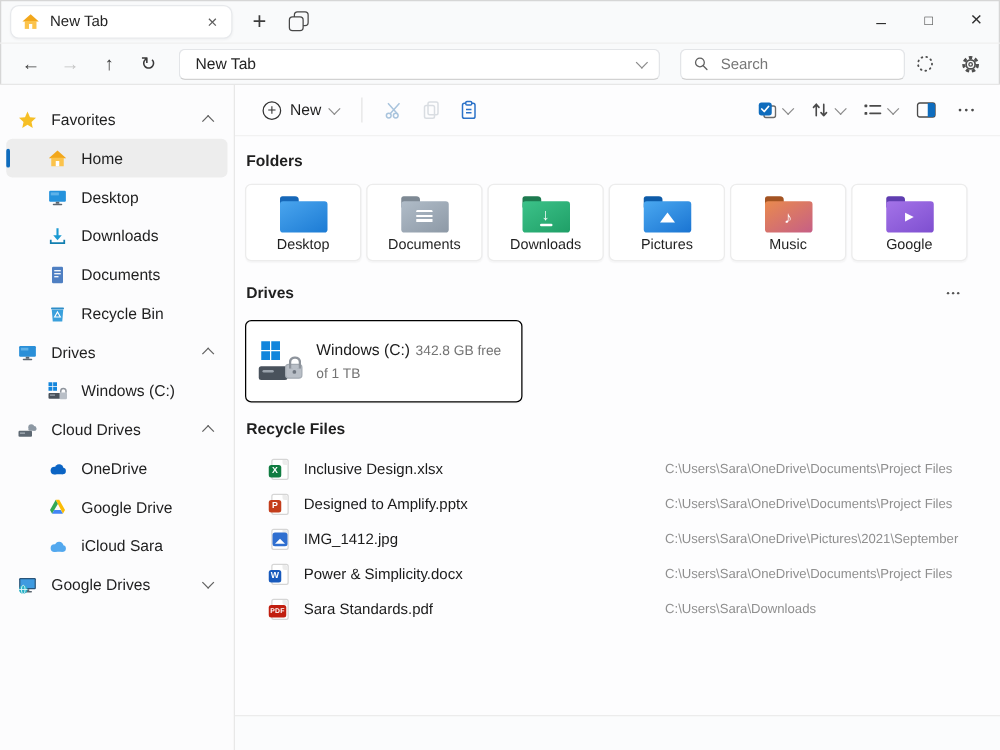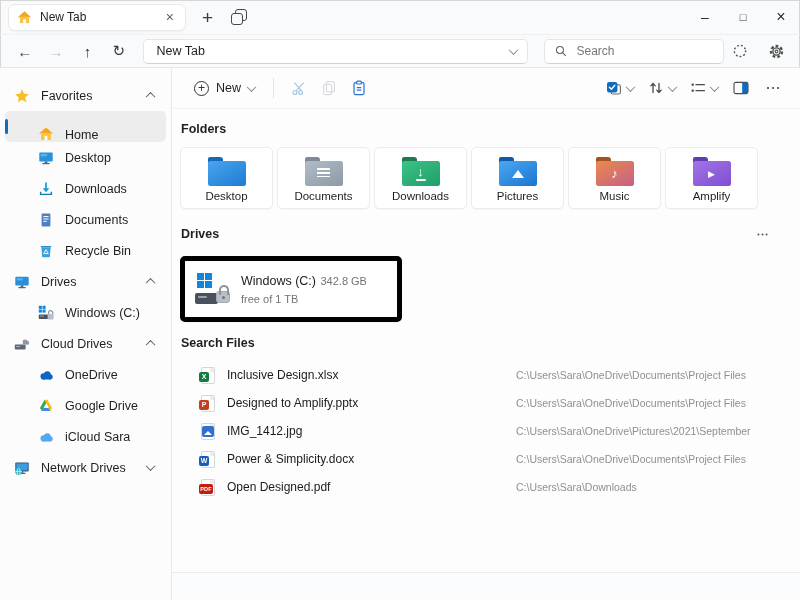--- a/index.html
+++ b/index.html
@@ -41,25 +41,25 @@
   .icon-sq{width:28px;height:26px;display:flex;align-items:center;justify-content:center;border-radius:4px;}
 
   
   .chev{display:inline-block;width:6px;height:6px;border-right:1.3px solid #5f5f5f;border-bottom:1.3px solid #5f5f5f;}
   .chev[data-dir="down"]{transform:rotate(45deg) translate(-1px,-1px);}
   .chev[data-dir="up"]{transform:rotate(-135deg) translate(-1px,-1px);}
   .chev.lite{border-color:#8a8a8a;}
 
   
   .bodyrow{flex:1;display:flex;min-height:0;}
-  .sidebar{width:172px;box-sizing:border-box;border-right:1px solid #e8e8e8;padding-top:12px;background:#fcfcfd;}
+  .sidebar{width:188px;box-sizing:border-box;border-right:1px solid #e8e8e8;padding-top:12px;background:#fcfcfd;}
   .side-row{height:31px;display:flex;align-items:center;margin:0 5px;border-radius:5px;position:relative;font-size:12.5px;cursor:default;}
   .side-row[data-type="section"]{padding-left:9px;}
   .side-row[data-type="item"]{padding-left:33px;}
-  .side-row[data-selected="true"]{background:#ededed;align-items:flex-end;}
+  .side-row[data-selected="true"]{background:#ededed;}
   .side-row[data-selected="true"]::before{content:"";position:absolute;left:0;top:8px;bottom:8px;width:3px;border-radius:3px;background:var(--accent);}
   .side-row .ic16{width:16px;height:16px;flex:0 0 auto;}
   .side-label{margin-left:11px;flex:1;white-space:nowrap;overflow:hidden;color:#1f1f1f;}
   .side-row .chev{margin-right:12px;}
   .side-row .chev:not([data-dir]){display:none;}
 
   
   .main{flex:1;display:flex;flex-direction:column;background:#fdfdfe;min-width:0;}
   .commandbar{height:40px;display:flex;align-items:center;padding:0 12px 0 14px;border-bottom:1px solid #f2f2f2;}
   .new-btn{display:flex;align-items:center;gap:7px;height:30px;padding:0 8px;border-radius:4px;font-size:12.5px;color:#1f1f1f;}
@@ -88,21 +88,21 @@
   [data-color="videos"]{--ftab:#5f3db0;--fb1:#a473e8;--fb2:#7e4fd0;}
   [data-glyph="lines"] .fglyph::before{content:"";width:13px;height:11px;background:repeating-linear-gradient(to bottom,#fff 0 1.8px,rgba(255,255,255,0) 1.8px 3.8px);border-radius:1px;}
   [data-glyph="arrow"] .fglyph::before{content:"↓";font-size:13px;line-height:11px;}
   [data-glyph="arrow"] .fglyph::after{content:"";width:10px;height:1.7px;background:#fff;margin-top:2px;border-radius:1px;}
   [data-glyph="note"] .fglyph::before{content:"♪";font-size:13px;}
   [data-glyph="image"] .fglyph::before{content:"";width:0;height:0;border-left:6px solid transparent;border-right:6px solid transparent;border-bottom:8px solid #fff;}
   [data-glyph="play"] .fglyph::before{content:"▶";font-size:9px;}
   .folder-label{font-size:11.5px;margin-top:4px;color:#1f1f1f;}
 
   
-  .drive-card{width:222px;height:66px;background:#fff;border:5px solid #000000;border-radius:5px;box-sizing:border-box;display:flex;align-items:center;padding:0 10px;gap:10px;box-shadow:0 1px 1px rgba(0,0,0,.03);cursor:default;}
+  .drive-card{width:222px;height:66px;background:#fff;border:1px solid #000000;border-radius:5px;box-sizing:border-box;display:flex;align-items:center;padding:0 10px;gap:10px;box-shadow:0 1px 1px rgba(0,0,0,.03);cursor:default;}
   .drive-ic{position:relative;width:36px;height:36px;flex:0 0 auto;}
   .flag{position:absolute;top:2px;left:2px;width:7px;height:7px;background:#1285dc;box-shadow:8px 0 0 #1285dc,0 8px 0 #1285dc,8px 8px 0 #1285dc;}
   .disk{position:absolute;left:0;bottom:3px;width:23px;height:11px;border-radius:2px;background:#49525c;}
   .disk::after{content:"";position:absolute;left:3px;top:3px;width:9px;height:2px;border-radius:1px;background:#9aa3ad;}
   .lock{position:absolute;right:1px;bottom:4px;width:14px;height:12px;border-radius:3px;background:#b9bfc7;border:1px solid #a3aab2;box-sizing:border-box;}
   .lock::before{content:"";position:absolute;top:-7px;left:2px;width:6px;height:8px;border:2px solid #8e949c;border-bottom:none;border-radius:5px 5px 0 0;}
   .lock::after{content:"";position:absolute;left:4.5px;top:4px;width:3px;height:3px;border-radius:50%;background:#6f7680;}
   .drive-info{flex:1;min-width:0;}
   .drive-name{font-size:12.5px;color:#1b1b1b;}
   .drive-track{width:158px;height:4px;border-radius:2px;background:#e4e4e4;margin:7px 0 7px 0;position:relative;}
@@ -368,21 +368,21 @@
             <use href="#i-icloud"></use>
           </svg>
           <span class="side-label">iCloud Sara</span>
 
         </div>
 
         <div class="side-row" data-type="section">
           <svg class="ic16" viewBox="0 0 16 16">
             <use href="#i-network"></use>
           </svg>
-          <span class="side-label">Network Drives</span>
+          <span class="side-label">Google Drives</span>
           <span class="chev" data-dir="down"></span>
         </div>
 
     </aside>
 
     <main class="main">
 
       <div class="commandbar">
         <div class="new-btn">
           <span class="circle-plus">+</span>
@@ -502,21 +502,21 @@
               <span class="folder">
                 <span class="fglyph"></span>
               </span>
               <span class="folder-label">Music</span>
             </div>
 
             <div class="folder-card" data-color="videos" data-glyph="play">
               <span class="folder">
                 <span class="fglyph"></span>
               </span>
-              <span class="folder-label">Amplify</span>
+              <span class="folder-label">Google</span>
             </div>
 
         </div>
 
         <div class="sec-head">
           <span>Drives</span>
           <span class="more-dots">
             <svg width="13" height="13" viewBox="0 0 16 16">
                 <g fill="#555">
                   <circle cx="3" cy="8" r="1.2"></circle>
@@ -537,21 +537,21 @@
               <span class="drive-info">
                 <span class="drive-name">Windows (C:)</span>
                 <span class="drive-track"><span class="drive-fill" style="width: 66%;"></span></span>
                 <span class="drive-free">342.8 GB free of 1 TB</span>
               </span>
             </div>
 
         </div>
 
         <div class="sec-head">
-          <span>Search Files</span>
+          <span>Recycle Files</span>
         </div>
         <div>
 
             <div class="recent-row" data-type="xlsx">
               <span class="ficon">
                 <span class="fbadge">X</span>
               </span>
               <span class="recent-name">Inclusive Design.xlsx</span>
               <span class="recent-path">C:\Users\Sara\OneDrive\Documents\Project Files</span>
             </div>
@@ -577,21 +577,21 @@
                 <span class="fbadge">W</span>
               </span>
               <span class="recent-name">Power &amp; Simplicity.docx</span>
               <span class="recent-path">C:\Users\Sara\OneDrive\Documents\Project Files</span>
             </div>
 
             <div class="recent-row" data-type="pdf">
               <span class="ficon">
                 <span class="fbadge">PDF</span>
               </span>
-              <span class="recent-name">Open Designed.pdf</span>
+              <span class="recent-name">Sara Standards.pdf</span>
               <span class="recent-path">C:\Users\Sara\Downloads</span>
             </div>
 
         </div>
 
       </div>
 
       <div class="footer"></div>
     </main>
   </div>

